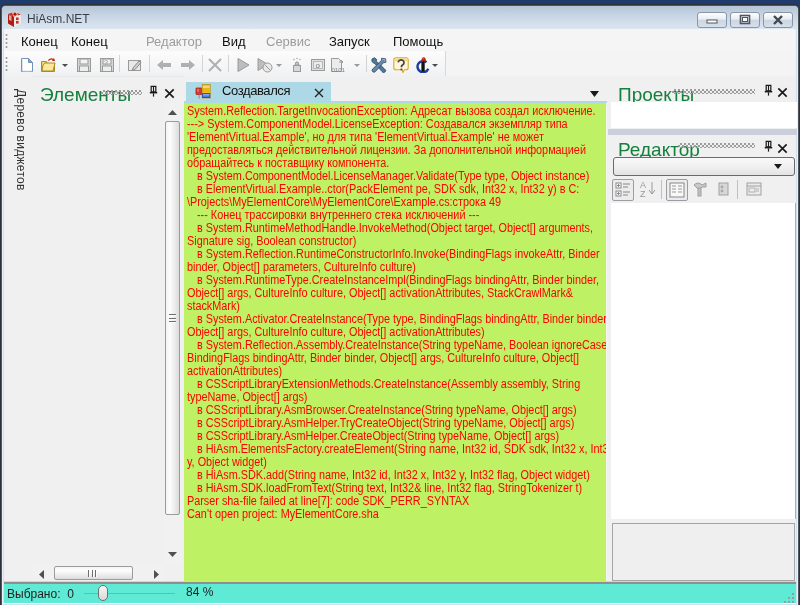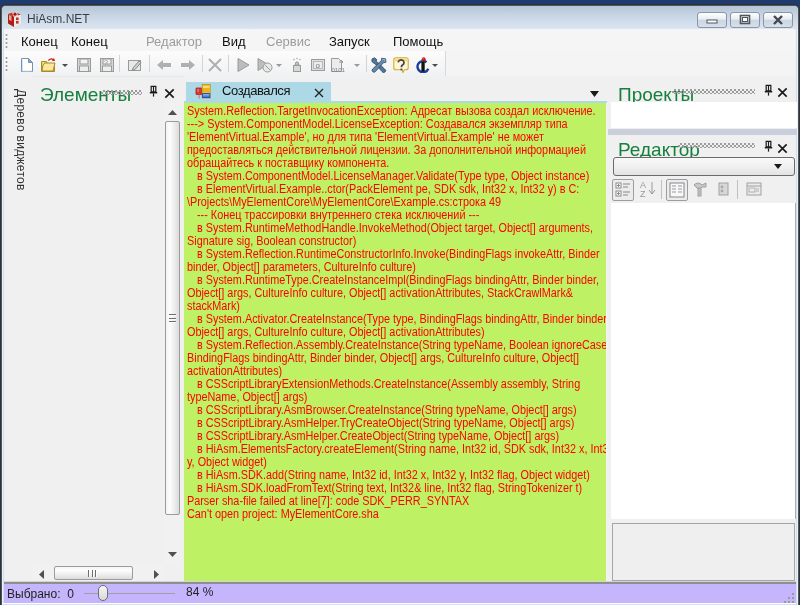--- a/index.html
+++ b/index.html
@@ -48,21 +48,21 @@
 #rightcol{position:absolute;left:608px;top:72px;width:188px;height:505px;background:#f0f0f0}
 #projwhite{position:absolute;left:3px;top:26px;width:186px;height:26px;background:#fff}
 #rsplit{position:absolute;left:0;top:53px;width:189px;height:6px;background:#cbcedb}
 #combo{position:absolute;left:5px;top:81px;width:182px;height:19px;border:1px solid #6a6a6a;border-radius:3px;background:linear-gradient(#f9f9f9,#efefef 55%,#e3e3e3)}
 #pgtoolbar{position:absolute;left:0;top:101px;width:189px;height:26px}
 .pgbtn{position:absolute;top:2px;width:22px;height:22px}
 .pgsel{border:1px solid #9c9ca4;border-radius:2px;background:#ececec}
 #pgwhite{position:absolute;left:3px;top:127px;width:184px;height:316px;background:#fff}#pgedge{position:absolute;left:187px;top:127px;width:1px;height:316px;background:#a9afb6}
 #pgdesc{position:absolute;left:4px;top:447px;width:183px;height:58px;background:#efefef;border:1px solid #a5a5a5}
 
-#statusbar{position:absolute;left:4px;top:577px;width:792px;height:22px;background:#c4b5fd;border-top:1px solid #d4d4d4;font-size:12px;color:#222}
+#statusbar{position:absolute;left:4px;top:577px;width:792px;height:22px;background:#5eead4;border-top:1px solid #d4d4d4;font-size:12px;color:#222}
 </style></head>
 <body>
 <div id="win">
     <div id="frame2"></div>
     <div id="frame3"></div>
     <div id="frame4"></div>
     <div id="client"></div>
     <div id="btmwhite"></div>
 <div id="titlebar">
   <svg id="appicon" style="position:absolute;left:4px;top:4px" width="17" height="18" viewBox="0 0 17 18">

